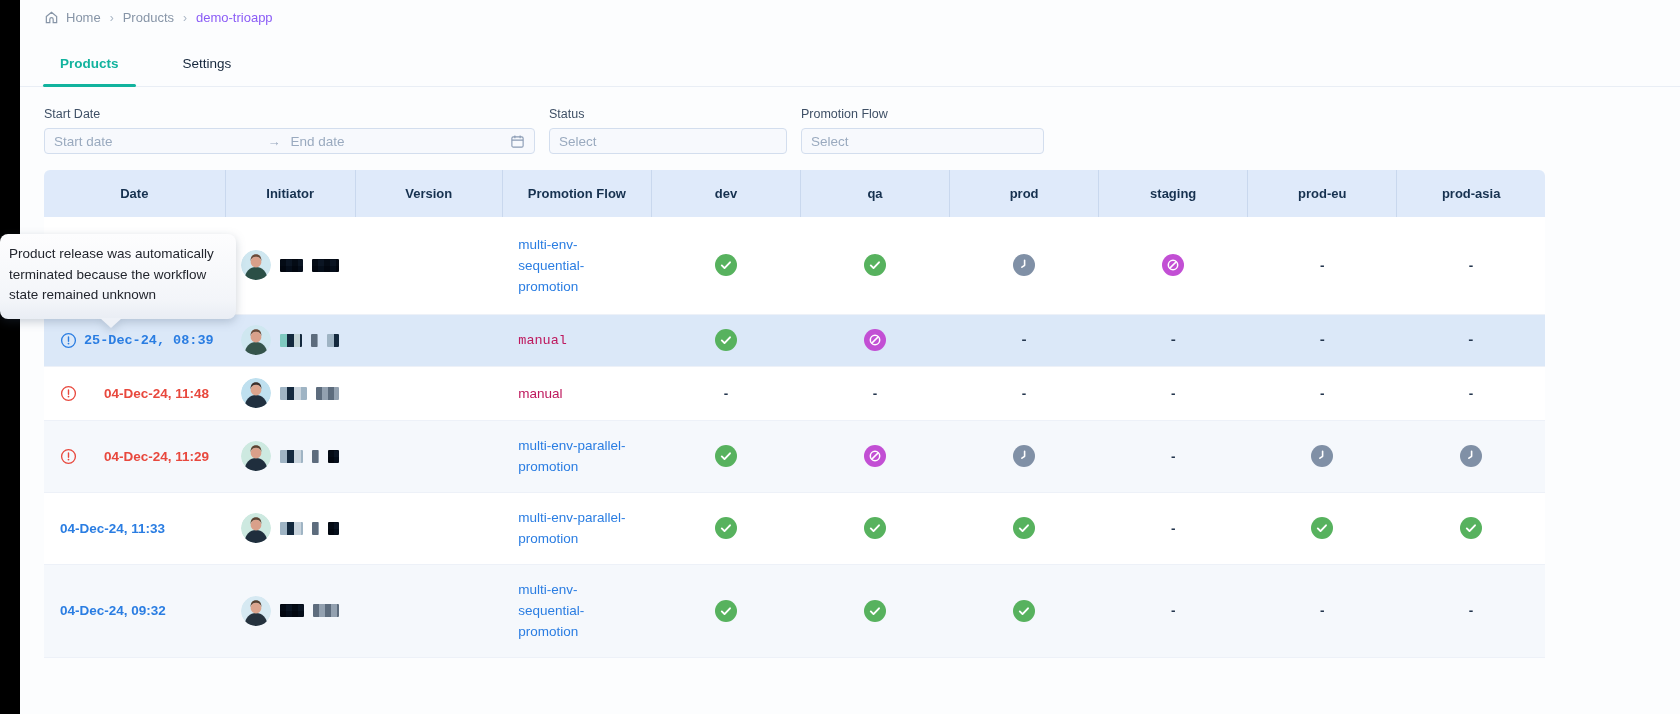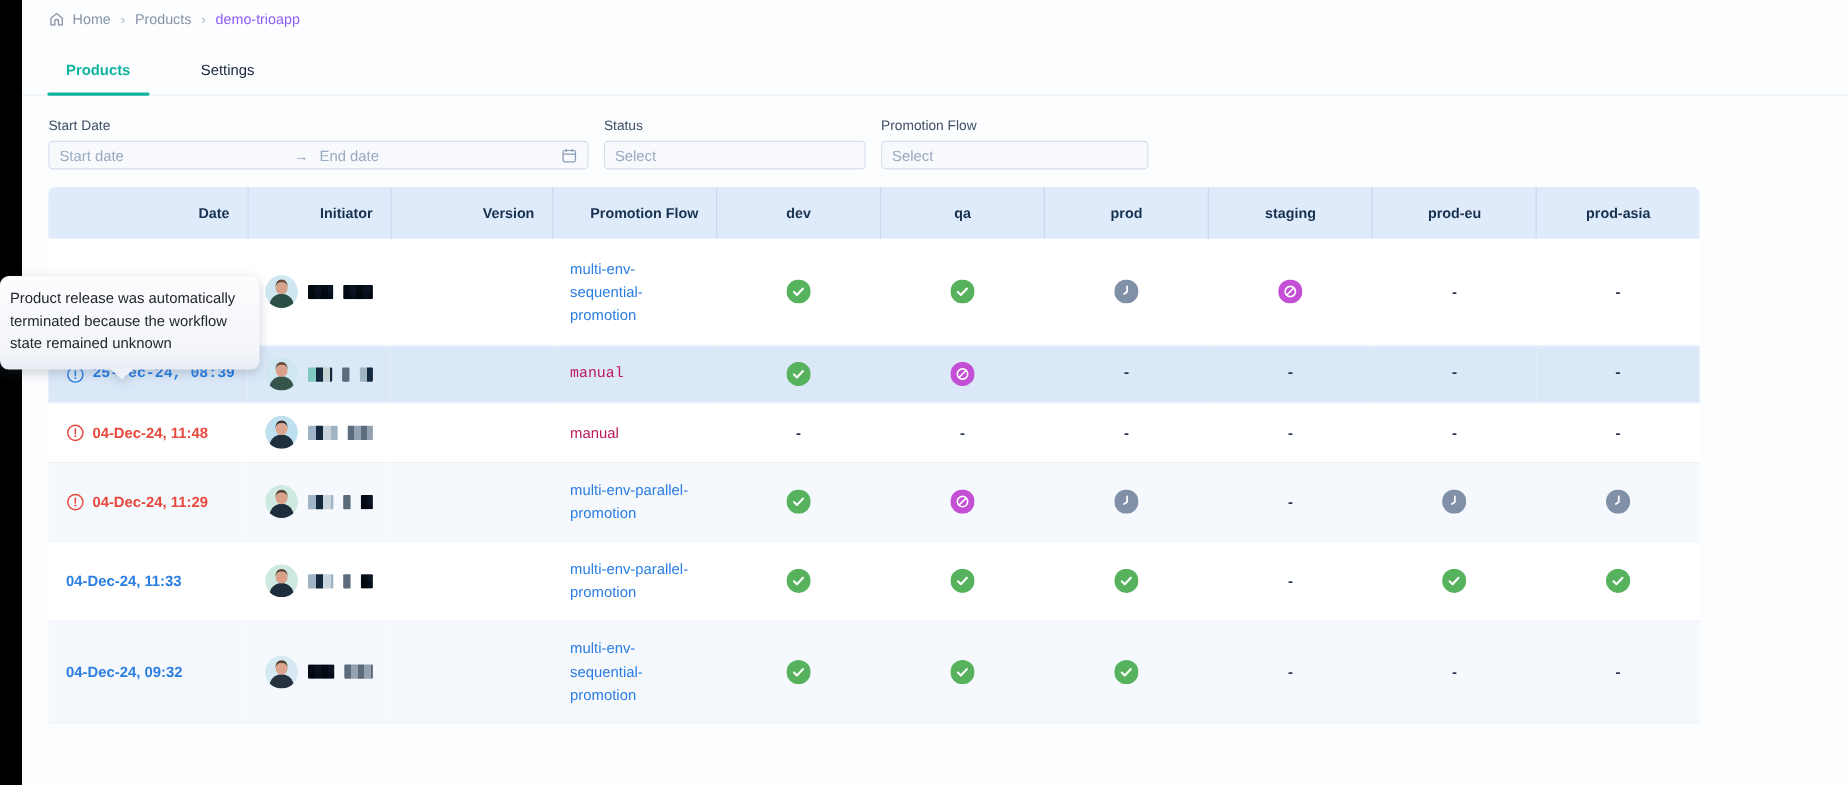--- a/index.html
+++ b/index.html
@@ -29,47 +29,47 @@
   .daterange .ph1{flex:1;}
   .daterange .arrow{color:#9aaabf;margin:0 10px 0 0;font-size:13px;}
   .daterange .ph2{flex:1;}
   .select-status{width:238px;}
   .select-flow{width:243px;}
   .cal-icon{display:inline-flex;margin-left:6px;}
 
   
   .tablewrap{margin:16px 0 0 24px;width:1501px;}
   table{border-collapse:collapse;table-layout:fixed;width:1501px;font-size:13.5px;}
-  thead th{background:var(--headerbg,#dfeafa);color:#16314f;font-size:13px;font-weight:bold;height:47px;padding:0 16px;text-align:right;border-left:1px solid #c9d8ee;}
+  thead th{background:var(--headerbg,#dfeafa);color:#16314f;font-size:13px;font-weight:bold;height:47px;padding:0 16px;text-align:center;border-left:1px solid #c9d8ee;}
   thead th:first-child{border-left:none;border-top-left-radius:6px;}
   thead th:last-child{border-top-right-radius:6px;}
   thead th.env{text-align:center;}
   tbody tr{background:#fff;border-bottom:1px solid #edf1f8;}
   tbody tr.stripe{background:var(--stripe,#f5f8fc);}
   tbody tr.hovered{background:var(--hover,#dbe8f8);font-family:Liberation Mono, monospace;}
   td{padding:8px 16px;vertical-align:middle;}
   td.env{text-align:center;}
   .datecell{display:flex;align-items:center;gap:7px;font-weight:bold;white-space:nowrap;}
   .datecell.blue{color:var(--link,#2a7de2);}
-  .datecell.red{color:var(--danger,#e8483d);}
+  .datecell.red{color:var(--danger,#e8483d);justify-content:space-between;}
   .alert-ic{display:inline-flex;flex:0 0 auto;}
   .initcell{display:flex;align-items:center;gap:9px;}
   .avatar{width:30px;height:30px;border-radius:50%;flex:0 0 auto;overflow:hidden;}
   .redact{height:13px;border-radius:1px;display:inline-block;}
   .px-dark{background:repeating-linear-gradient(90deg,#152a3f 0 6px,#3d5268 6px 12px),repeating-linear-gradient(0deg,#152a3f 0 6px,#2c4156 6px 12px);background-blend-mode:multiply;}
   .px-gray{background:repeating-linear-gradient(90deg,#5d6c7d 0 6px,#93a1b0 6px 12px);}
   .px-teal{background:repeating-linear-gradient(90deg,#7fc9c0 0 7px,#14293e 7px 14px,#c3d3d6 14px 20px,#14293e 20px 27px);}
   .px-mix{background:repeating-linear-gradient(90deg,#9fb4c4 0 7px,#14293e 7px 14px,#c9d4dd 14px 21px);}
   .flowlink{color:var(--link,#2a7de2);max-width:120px;line-height:21px;display:inline-block;cursor:pointer;}
   .flowplain{color:#be185d;line-height:21px;display:inline-block;}
   .dash{color:#24364e;font-weight:bold;}
   .sticon{display:inline-flex;vertical-align:middle;}
 
   
-  .tooltip{position:absolute;left:0;top:251px;width:236px;box-sizing:border-box;padding:10px 10px 13px 9px;
+  .tooltip{position:absolute;left:0;top:234px;width:236px;box-sizing:border-box;padding:10px 10px 13px 9px;
     background:linear-gradient(180deg,#fdfdfe 0%,#f3f5f9 78%,#e9edf4 100%);border-radius:8px;z-index:20;
     font-size:13.5px;line-height:20.5px;color:#23262e;
     filter:drop-shadow(0 3px 5px rgba(50,70,100,.25));}
   .tooltip::after{content:"";position:absolute;top:100%;left:100px;margin-top:-1px;
     border:11px solid transparent;border-bottom:none;border-top:10px solid #eef1f7;}
 </style>
 </head>
 <body style="--accent: #12b39e; --link: #2a7de2; --danger: #e8483d; --success: #57b25e; --terminated: #c24fd4; --pending: #8090a6; --headerbg: #dfeafa; --hover: #dbe8f8; --stripe: #f5f8fc; --pagebg: #fcfdfe;">
 
 <div class="page">

